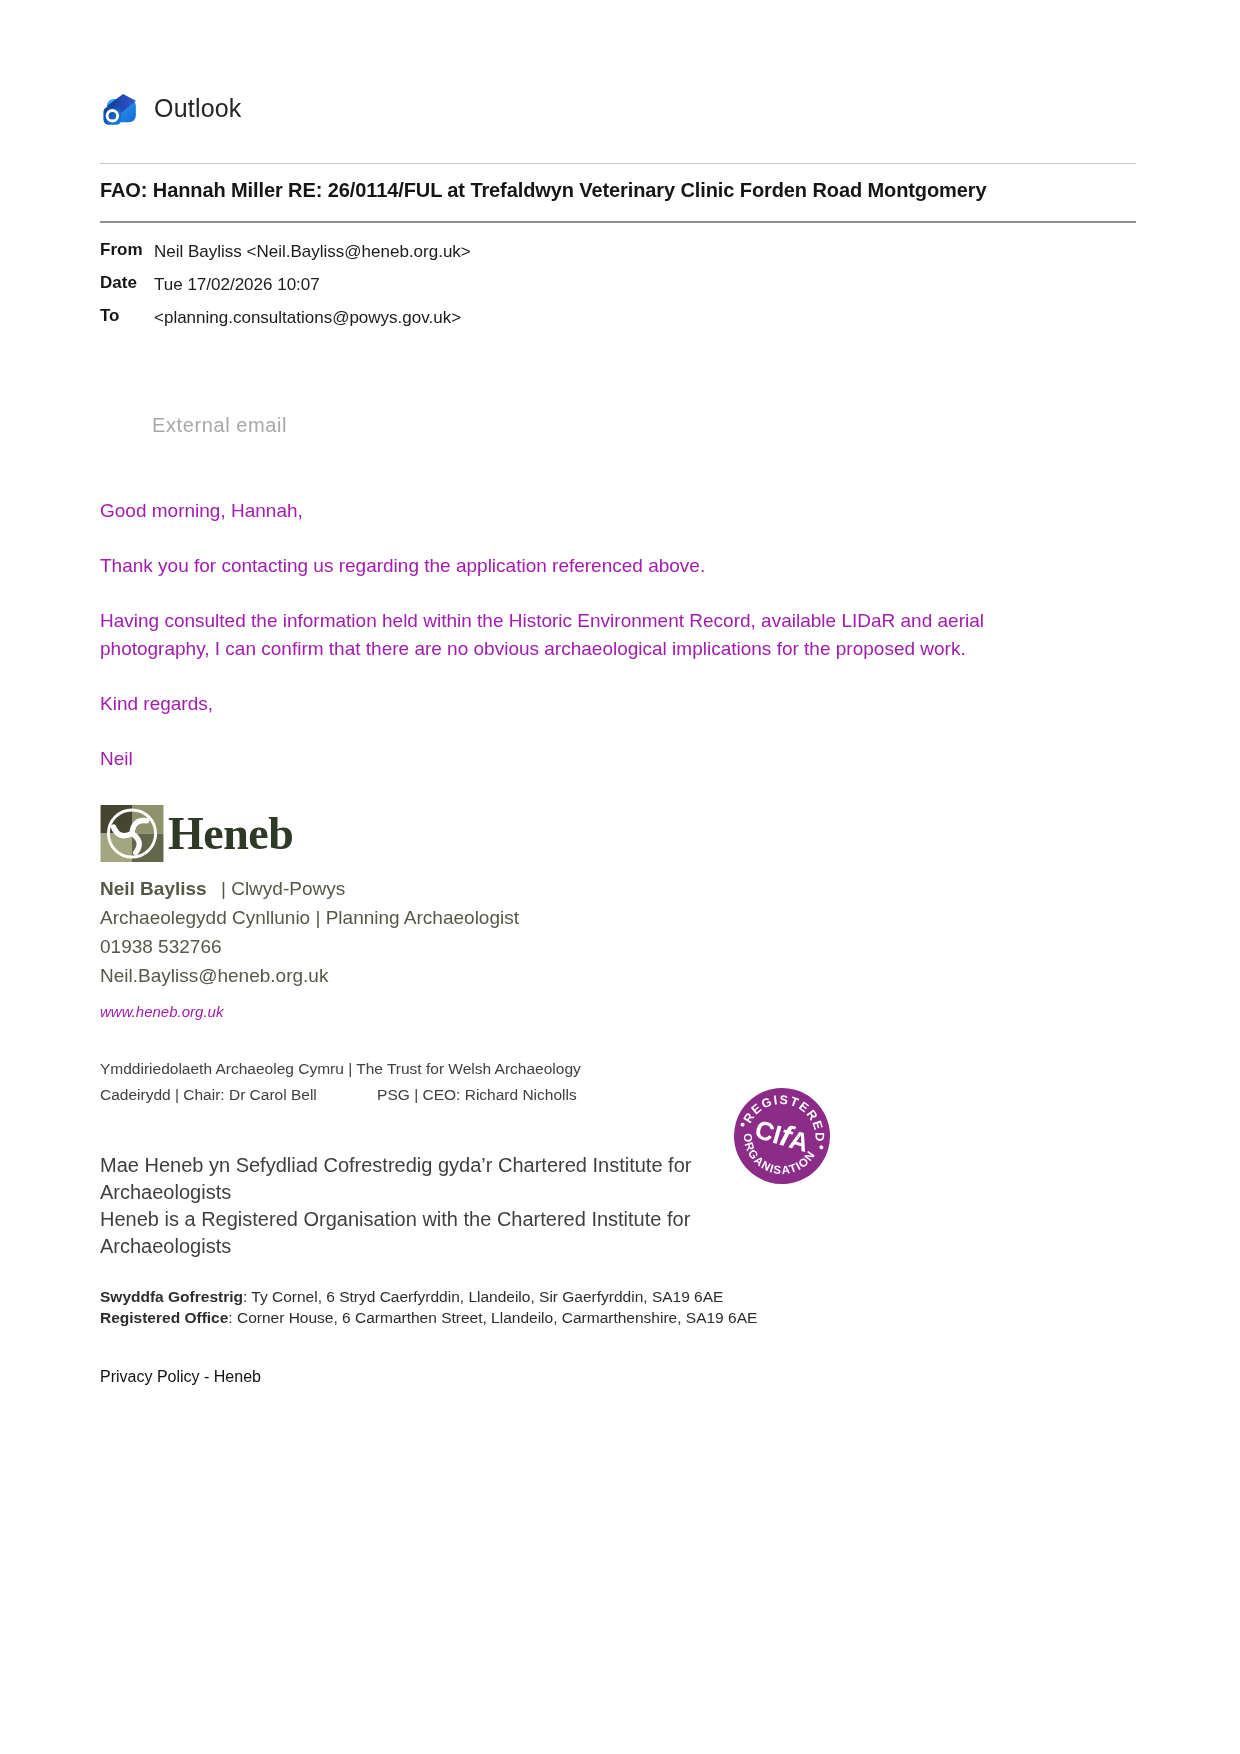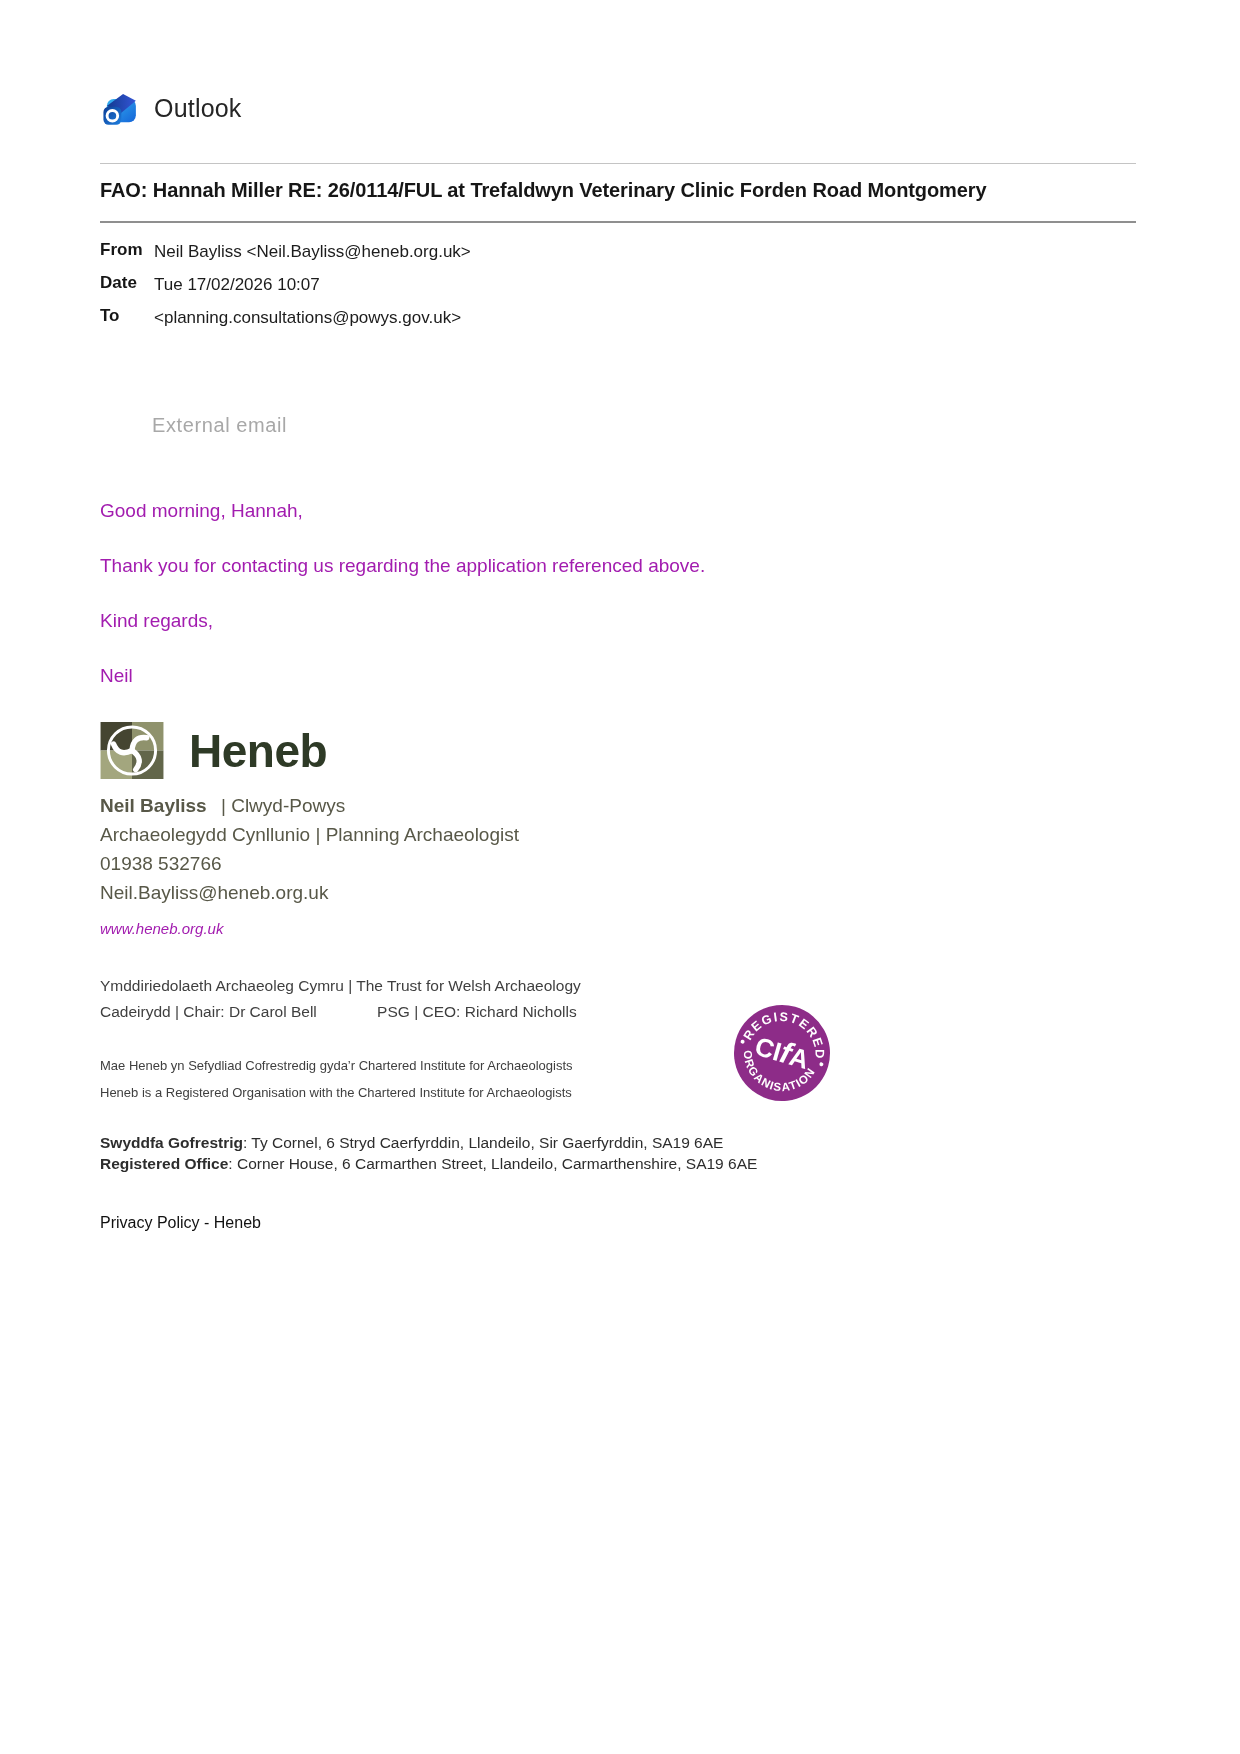--- a/index.html
+++ b/index.html
@@ -35,35 +35,35 @@
   .external-banner {
     margin-top:84px; margin-left:52px;
     font-size:20px; color:#a8a8a8; letter-spacing:0.6px;
   }
 
   
   .mail-body { margin-top:60px; font-size:19px; line-height:28px; color:#a21caf; max-width:990px; }
   .mail-body p { margin-bottom:27px; }
 
   
-  .heneb-logo { margin-top:32px; display:flex; align-items:center; gap:25px; }
+  .heneb-logo { margin-top:32px; display:flex; align-items:center; gap:4px;font-family:Liberation Serif, serif; }
   .heneb-logo .heneb-mark { width:64px; height:57px; display:block; }
   .heneb-wordmark { font-size:46px; font-weight:700; color:#2e3a26; letter-spacing:-0.5px; }
 
   .sig { margin-top:12px; font-size:19px; line-height:29px; color:#585848; }
   .sig .sig-name { font-weight:700; }
   .sig .sig-region { margin-left:9px; }
   .sig-website { margin-top:7px; font-size:15px; color:#a21caf;font-style:italic; }
 
   .lower-sig { position:relative; margin-top:30px; }
   .trust-block { font-size:15.5px; line-height:26px; color:#3f3f3f; }
   .chair-line .chair { display:inline-block; }
   .chair-line .ceo { display:inline-block; margin-left:56px; }
 
-  .cifa-block { margin-top:27px; font-size:13px; line-height:27px; color:#3f3f3f; max-width:650px; }
+  .cifa-block { margin-top:44px; font-size:20px; line-height:27px; color:#3f3f3f; max-width:650px; }
 
   .cifa-badge { position:absolute; left:632px; top:30px; width:100px; height:100px; }
 
   .office-block { margin-top:26px; font-size:15.5px; line-height:21px; color:#2d2d2d; }
   .office-label { font-weight:700; }
 
   .privacy { margin-top:40px; font-size:16px; color:#111111; }
 </style>
 </head>
 <body>
@@ -111,20 +111,21 @@
     <div class="field-value">
       <div>&lt;planning.consultations@powys.gov.uk&gt;</div>
     </div>
   </div>
 
   <div class="external-banner">External email</div>
 
   <div class="mail-body">
     <p>Good morning, Hannah,</p>
     <p>Thank you for contacting us regarding the application referenced above.</p>
+    <p>Having consulted the information held within the Historic Environment Record, available LIDaR and aerial photography, I can confirm that there are no obvious archaeological implications for the proposed work.</p>
     <p>Kind regards,</p>
     <p>Neil</p>
   </div>
 
   <div class="heneb-logo">
     <svg class="heneb-mark" viewBox="0 0 64 58" aria-hidden="true">
       <rect x="0" y="0" width="32" height="29" fill="#454531"></rect>
       <rect x="32" y="0" width="32" height="29" fill="#8f926c"></rect>
       <rect x="0" y="29" width="32" height="29" fill="#a3a67e"></rect>
       <rect x="32" y="29" width="32" height="29" fill="#62664a"></rect>

